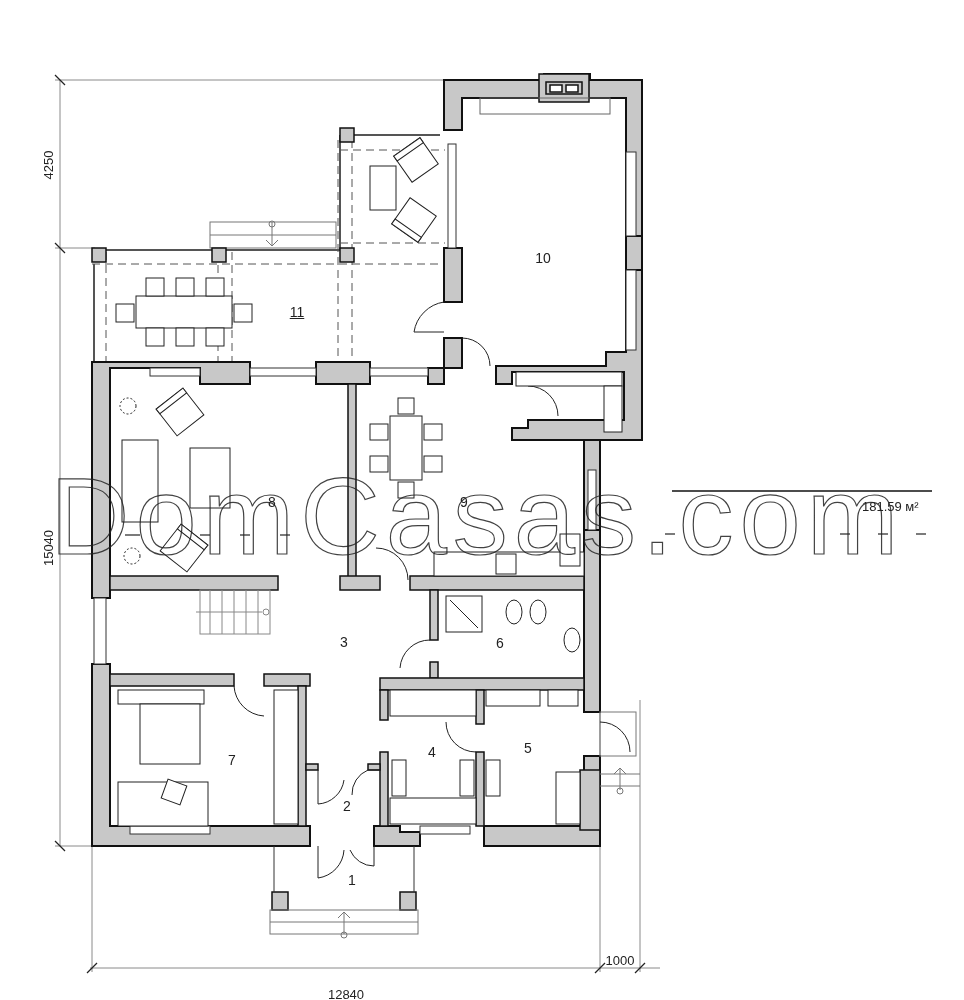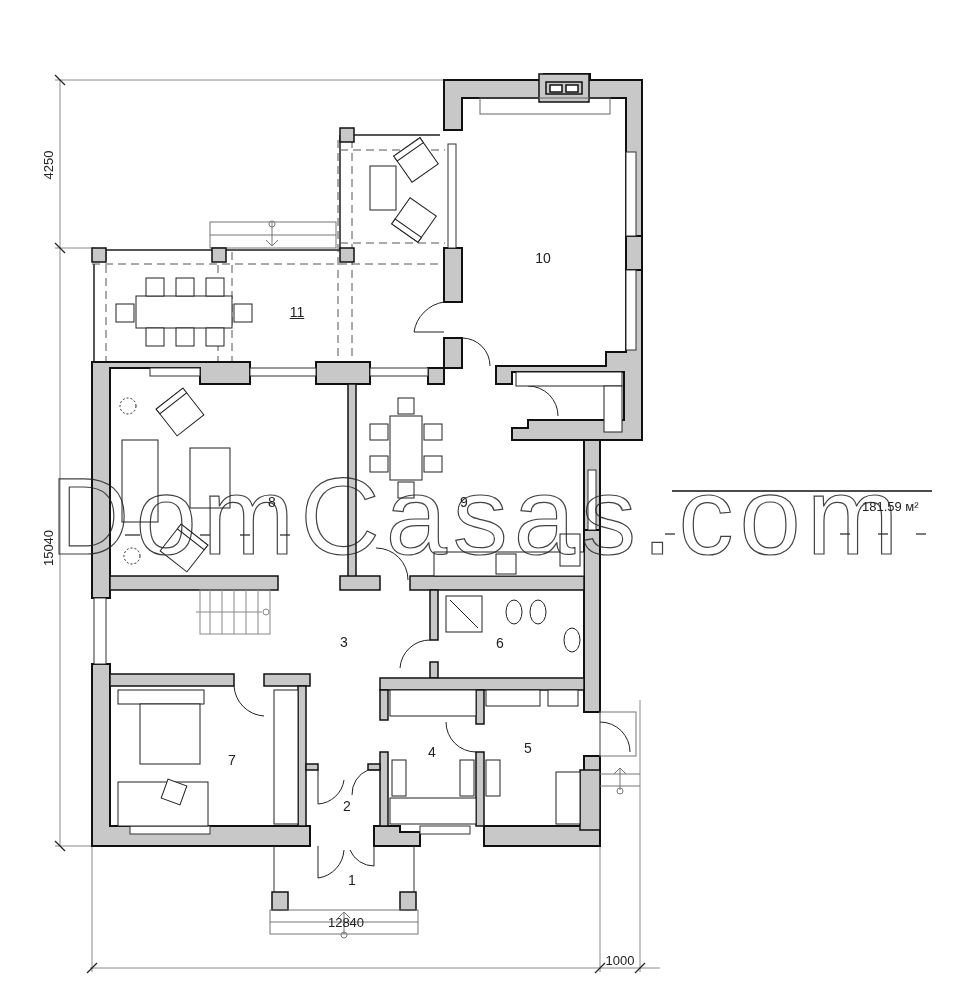--- a/index.html
+++ b/index.html
@@ -240,21 +240,21 @@
   </g>
 </svg>
 </div>
 
 <div class="watermark">DomCasas.com</div>
 
 <div class="lbl area" style="left:862px; top:500px;">181.59 м²</div>
 
 <div class="lbl dim-v" style="left:48px; top:165px;">4250</div>
 <div class="lbl dim-v" style="left:48px; top:548px;">15040</div>
-<div class="lbl dim-h" style="left:346px; top:922px;">12840</div>
+<div class="lbl dim-h" style="left:346px; top:994px;">12840</div>
 <div class="lbl dim-h" style="left:620px; top:960px;">1000</div>
 
 <div class="lbl room-num" style="left:352px; top:880px;">1</div>
 <div class="lbl room-num" style="left:347px; top:806px;">2</div>
 <div class="lbl room-num" style="left:344px; top:642px;">3</div>
 <div class="lbl room-num" style="left:432px; top:752px;">4</div>
 <div class="lbl room-num" style="left:528px; top:748px;">5</div>
 <div class="lbl room-num" style="left:500px; top:643px;">6</div>
 <div class="lbl room-num" style="left:232px; top:760px;">7</div>
 <div class="lbl room-num" style="left:272px; top:502px;">8</div>

